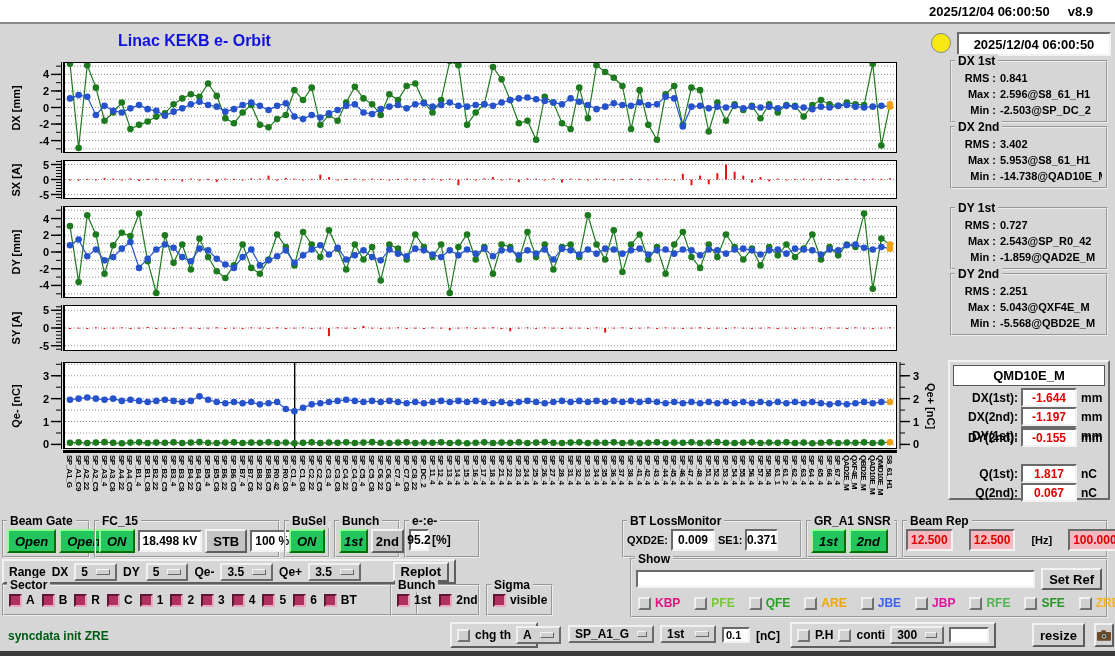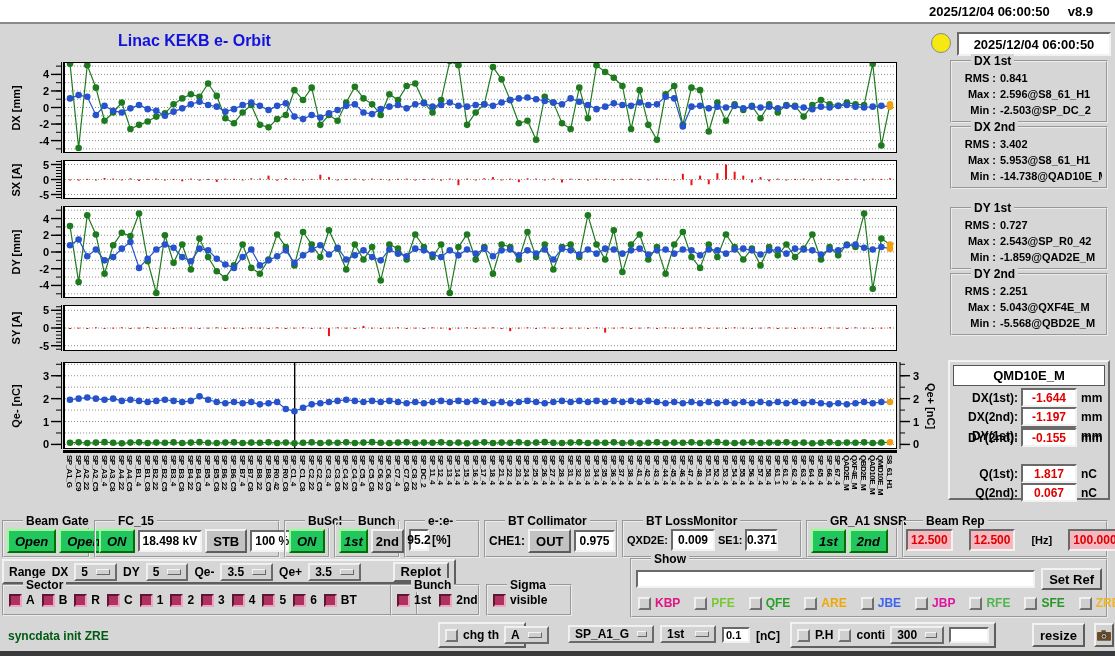--- a/index.html
+++ b/index.html
@@ -23,21 +23,21 @@
         white-space:nowrap;transform-origin:0 0;transform:rotate(90deg);}
 
   
   .indicator{position:absolute;left:931px;top:33px;width:18px;height:18px;border-radius:50%;
              background:#f6e912;border:1px solid #8a8a8a;}
   .timebox{position:absolute;left:957px;top:32px;width:150px;height:20px;background:#fff;
            border:2px solid;border-color:#6a6a6a #f2f2f2 #f2f2f2 #6a6a6a;
            display:flex;align-items:center;justify-content:center;font-size:13px;font-weight:bold;}
   .sgroup{position:absolute;left:950px;width:158px;border:2px groove #ececec;box-sizing:border-box;
           padding:8px 4px 3px 4px;}
-  .gtitle{position:absolute;top:-8px;left:19px;background:#d6d6d6;padding:0 3px;
+  .gtitle{position:absolute;top:-8px;left:3px;background:#d6d6d6;padding:0 3px;
           font-weight:bold;font-size:12px;line-height:14px;white-space:nowrap;}
   .srow{display:flex;font-size:11px;font-weight:bold;line-height:16px;white-space:nowrap;overflow:hidden;}
   .slabel{width:40px;text-align:right;flex:none;}
   .sval{margin-left:4px;}
 
   .qmdpanel{position:absolute;left:948px;top:360px;width:162px;height:140px;
             border:2px solid;border-color:#f2f2f2 #6a6a6a #6a6a6a #f2f2f2;box-sizing:border-box;background:#d6d6d6;}
   .qmdhead{position:absolute;left:3px;top:3px;right:3px;height:19px;background:#fff;
            border:1px solid #555;display:flex;align-items:center;justify-content:center;
            font-size:13px;font-weight:bold;}
@@ -1319,28 +1319,20 @@
       <span class="btn gray" style="padding:0 3px">2nd</span>
     </div>
   </div>
   <div class="group" style="left:404px;width:76px">
     <span class="gtitle">e-:e-</span>
     <div class="grow">
       <span class="disp" style="width:20px">95.2</span>
       <span class="glabel">[%]</span>
     </div>
   </div>
-  <div class="group" style="left:484px;width:134px">
-    <span class="gtitle">BT Collimator</span>
-    <div class="grow">
-      <span class="glabel">CHE1:</span>
-      <span class="btn gray">OUT</span>
-      <span class="disp">0.975</span>
-    </div>
-  </div>
   <div class="group" style="left:622px;width:180px">
     <span class="gtitle">BT LossMonitor</span>
     <div class="grow">
       <span class="glabel" style="font-size:11px">QXD2E:</span>
       <span class="disp" style="width:44px">0.009</span>
       <span class="glabel" style="font-size:11px">SE1:</span>
       <span class="disp" style="width:33px">0.371</span>
     </div>
   </div>
   <div class="group" style="left:806px;width:92px">
@@ -1441,21 +1433,21 @@
         <span class="chkitem">
           <span class="chk on"></span>
           <span class="chklab">1st</span>
         </span>
         <span class="chkitem">
           <span class="chk on"></span>
           <span class="chklab">2nd</span>
         </span>
       </div>
   </div>
-  <div class="group2" style="left:486px;width:86px">
+  <div class="group2" style="left:486px;width:67px">
     <span class="gtitle">Sigma</span>
     <div class="grow2">
         <span class="chkitem">
           <span class="chk on"></span>
           <span class="chklab">visible</span>
         </span>
       </div>
   </div>
 
   <div class="showgroup">
@@ -1498,21 +1490,21 @@
           <span class="chklab" style="color: rgb(40, 150, 40);">SFE</span>
         </span>
         <span class="chkitem">
           <span class="chk"></span>
           <span class="chklab" style="color: rgb(240, 180, 40);">ZRE</span>
         </span>
       </div>
   </div>
 
   <div class="statusmsg">syncdata init ZRE</div>
-  <div class="sframe" style="left:438px;width:88px">
+  <div class="sframe" style="left:450px;width:88px">
     <span class="chk"></span>
     <span class="chklab">chg th</span>
     <span class="opt">
         <span>A</span>
         <span class="dash"></span>
       </span>
   </div>
   <span class="opt sabs" style="left:568px;top:625px;width:86px;justify-content:space-between">
       <span>SP_A1_G</span>
       <span class="dash"></span>

